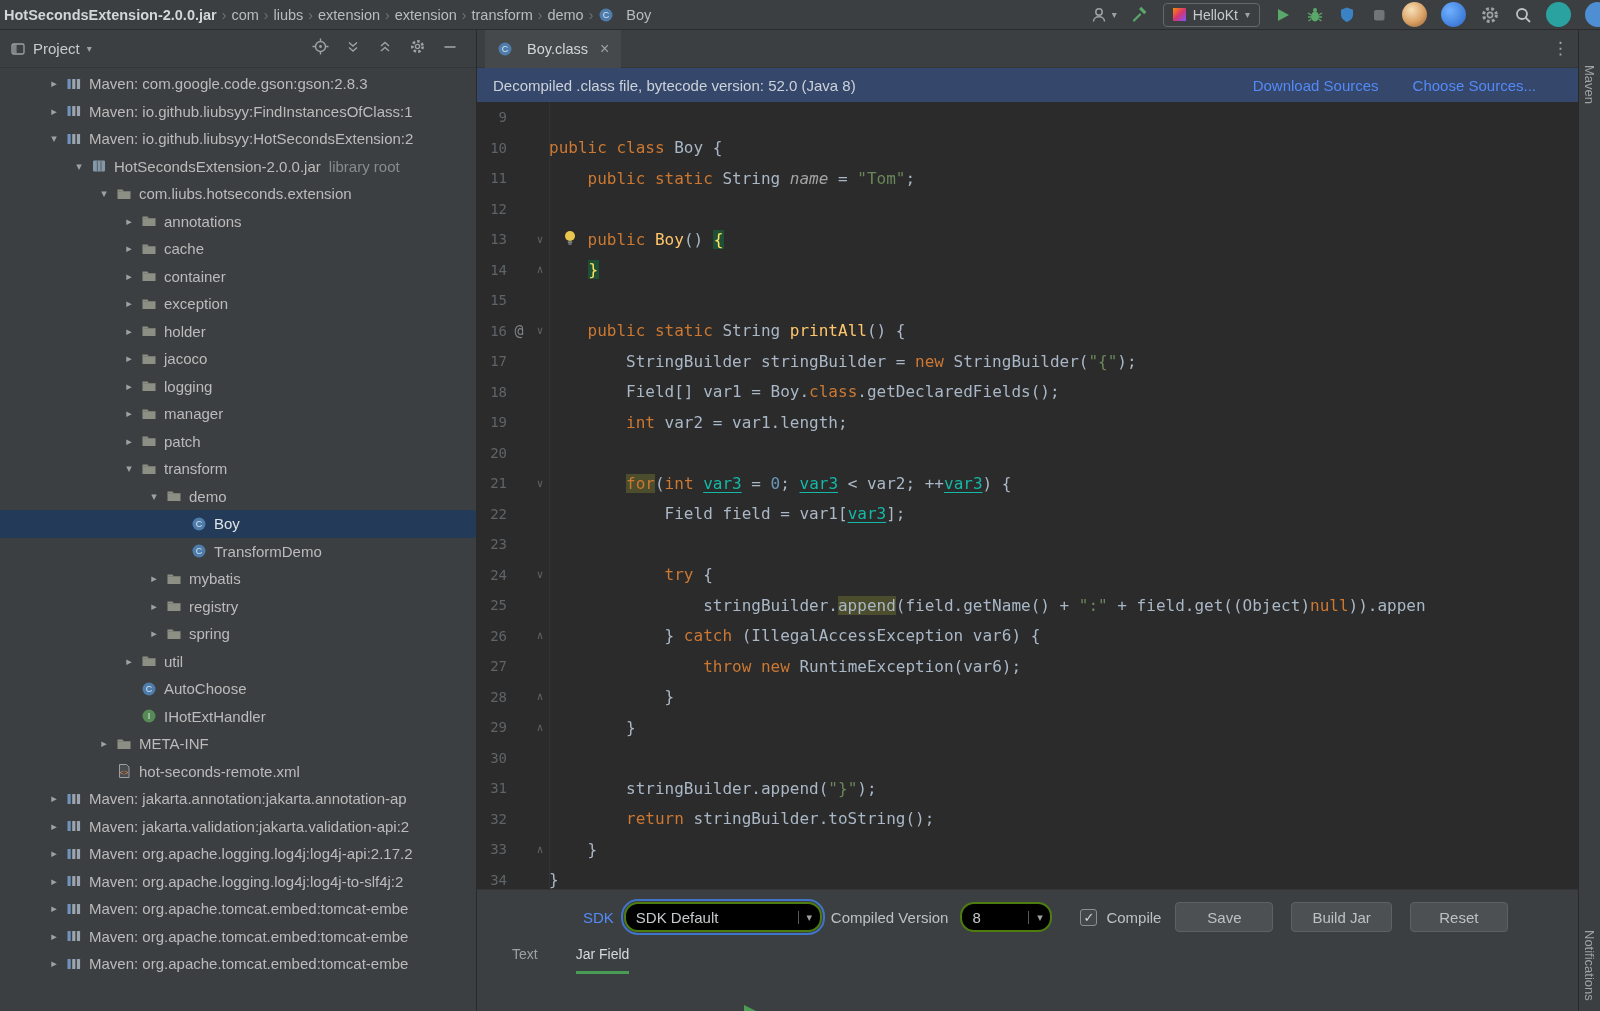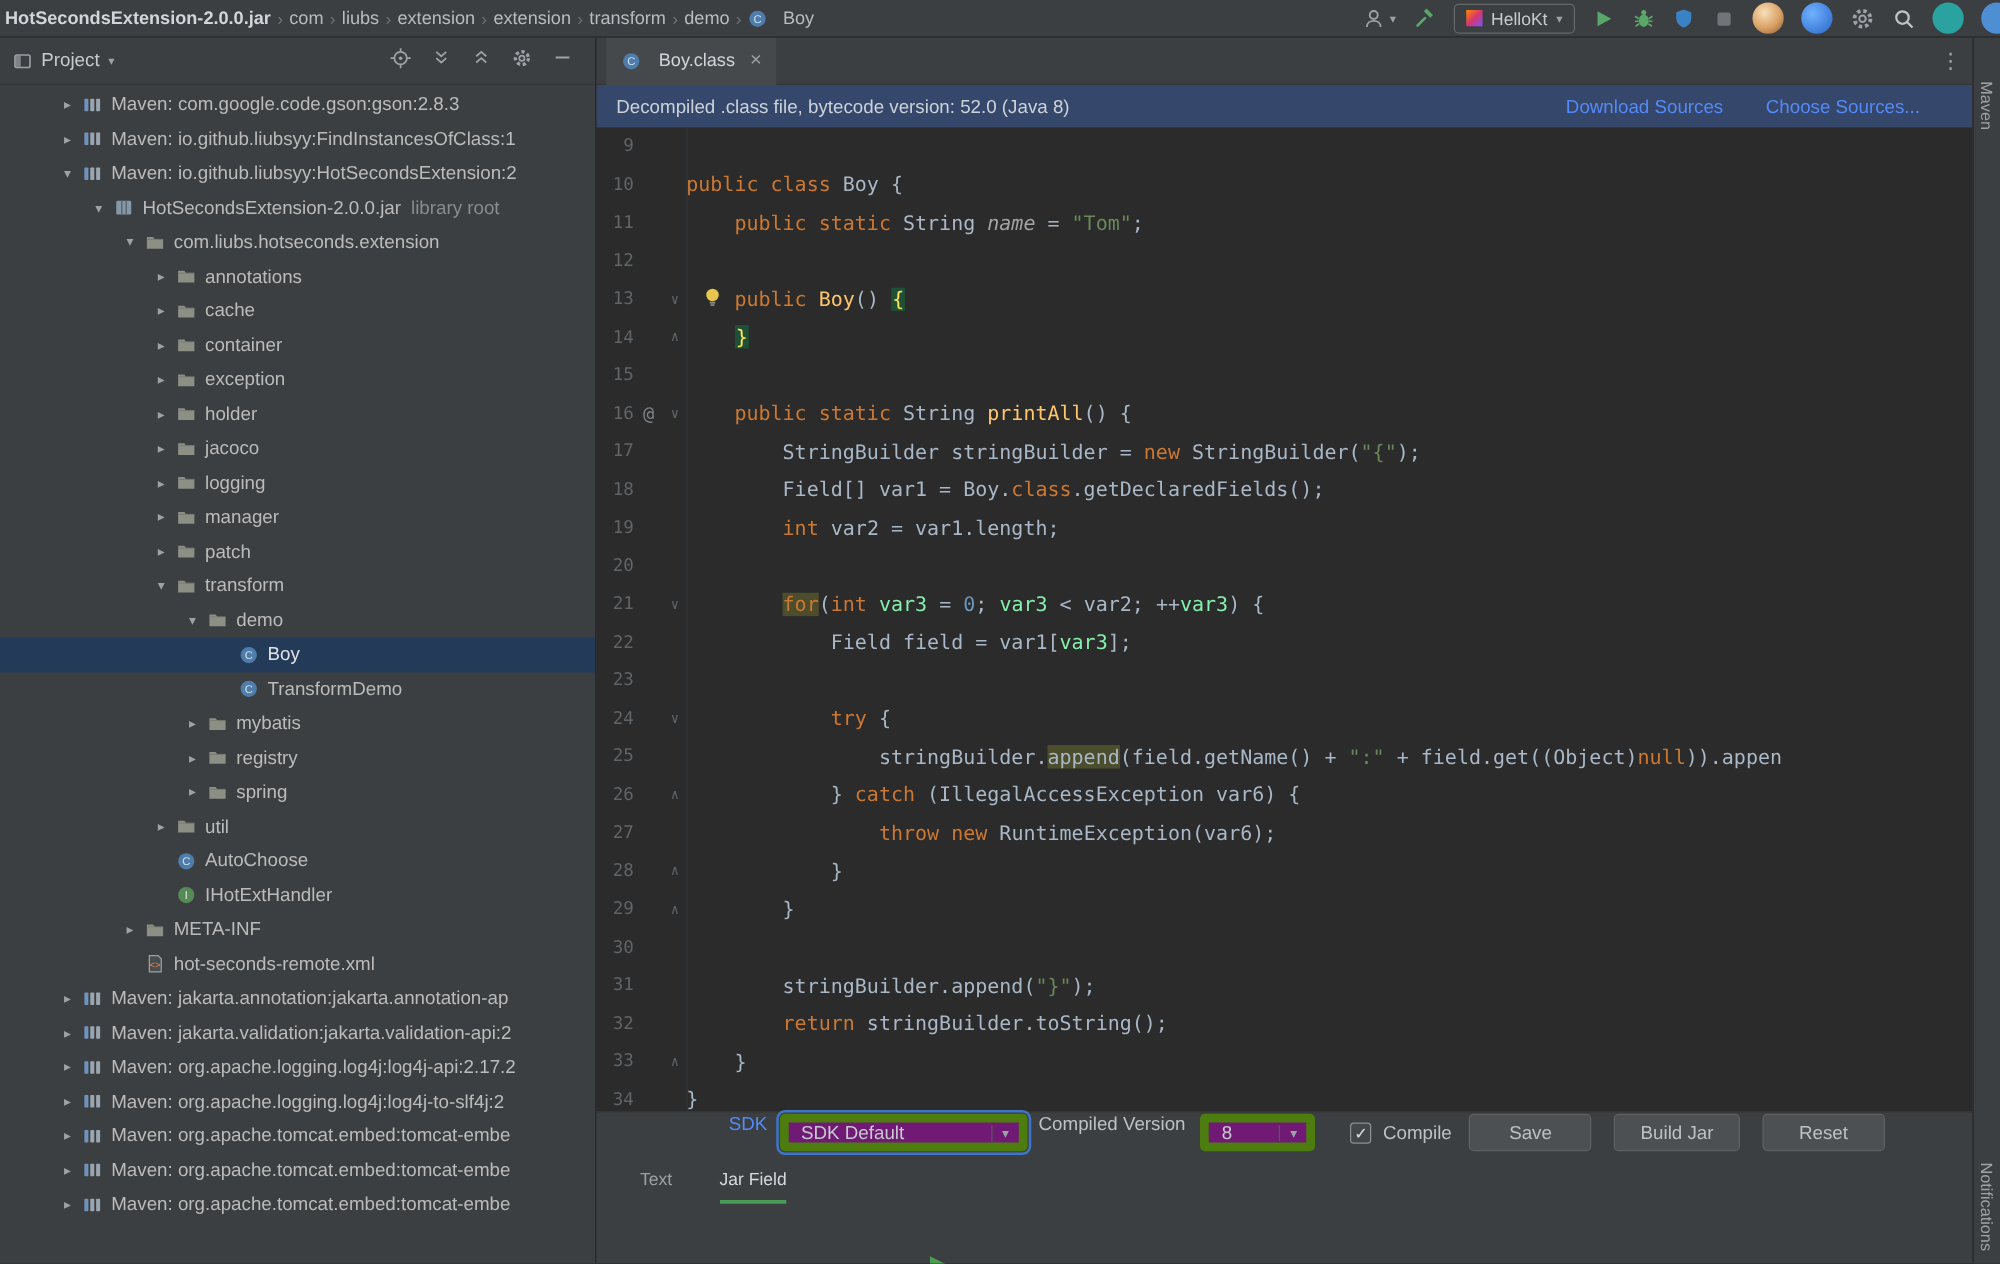--- a/index.html
+++ b/index.html
@@ -47,31 +47,31 @@
 .code{position:absolute;top:72px;left:0;right:0;bottom:0;font-family:"DejaVu Sans Mono","Liberation Mono",monospace;font-size:16px;overflow:hidden}
 .code::before{content:"";position:absolute;left:72px;top:0;bottom:0;width:1px;background:#313437}
 .cline{height:30.5px;display:flex;align-items:center;position:relative;white-space:pre}
 .lnum{width:30px;text-align:right;color:#5f6468;font-size:14px;flex:0 0 auto}
 .lann{width:24px;text-align:center;color:#7d8286;font-size:15px;flex:0 0 auto;font-family:"DejaVu Sans Mono",monospace}
 .lfold{width:18px;text-align:center;color:#5f6468;font-size:11px;flex:0 0 auto}
 .ctext{flex:1;overflow:hidden}
 .td{color:#a9b7c6}.tk{color:#cc7832}.ts{color:#6a8759}
 .tf{color:#a3a3a3;font-style:italic}
 .tm{color:#ffc66b}.tn{color:#6897bb}
-.tu{color:#86efac;text-underline-offset:3px}
+.tu{color:#14b8a6;text-decoration:underline;text-underline-offset:3px}
 .tbh{color:#ffe45e;background:#1f5036;padding:0 1px}
 .tkh{color:#cc7832;background:#4c4d2c}
 .tdh{color:#a9b7c6;background:#4c4d2c}
 .bulb{position:absolute;left:86px;top:6px}
 
 
 .bottom-panel{position:absolute;left:0;right:0;bottom:0;height:122px;background:#3c3f41;border-top:1px solid #333537;z-index:20}
-.controls-row{display:flex;padding-left:106px;padding-top:1px}
+.controls-row{display:flex;align-items:center;padding-left:106px;padding-top:12px}
 .sdk-label{color:#548af7;font-size:15px;margin-right:10px}
-.combo{height:30px;background:#701a75;border:7px solid #4d7c0f;border-radius:4px;display:flex;align-items:center;font-size:15px;color:#c6cacd}
+.combo{height:30px;background:#000000;border:2px solid #4d7c0f;border-radius:14px;display:flex;align-items:center;font-size:15px;color:#c6cacd}
 .combo-val{padding:0 10px;flex:1;white-space:nowrap}
 .combo-arrow{width:22px;text-align:center;color:#9da2a6;font-size:11px;border-left:1px solid #55595b}
 .sdk-combo{width:198px;outline:2px solid #3f74c8;outline-offset:1px}
 .ver-combo{width:92px;margin-left:12px}
 .ctl-label{font-size:15px;color:#bdc1c4}
 .cv-label{margin-left:9px}
 .chk-wrap{display:inline-flex;align-items:center;gap:9px;margin-left:28px}
 .checkbox{width:17px;height:17px;border:1.6px solid #8a8f93;border-radius:3px;display:inline-flex;align-items:center;justify-content:center;background:#43474a}
 .chk-mark{color:#d6dade;font-size:13px;line-height:1}
 .btn-group{display:flex;gap:18px;margin-left:14px}

